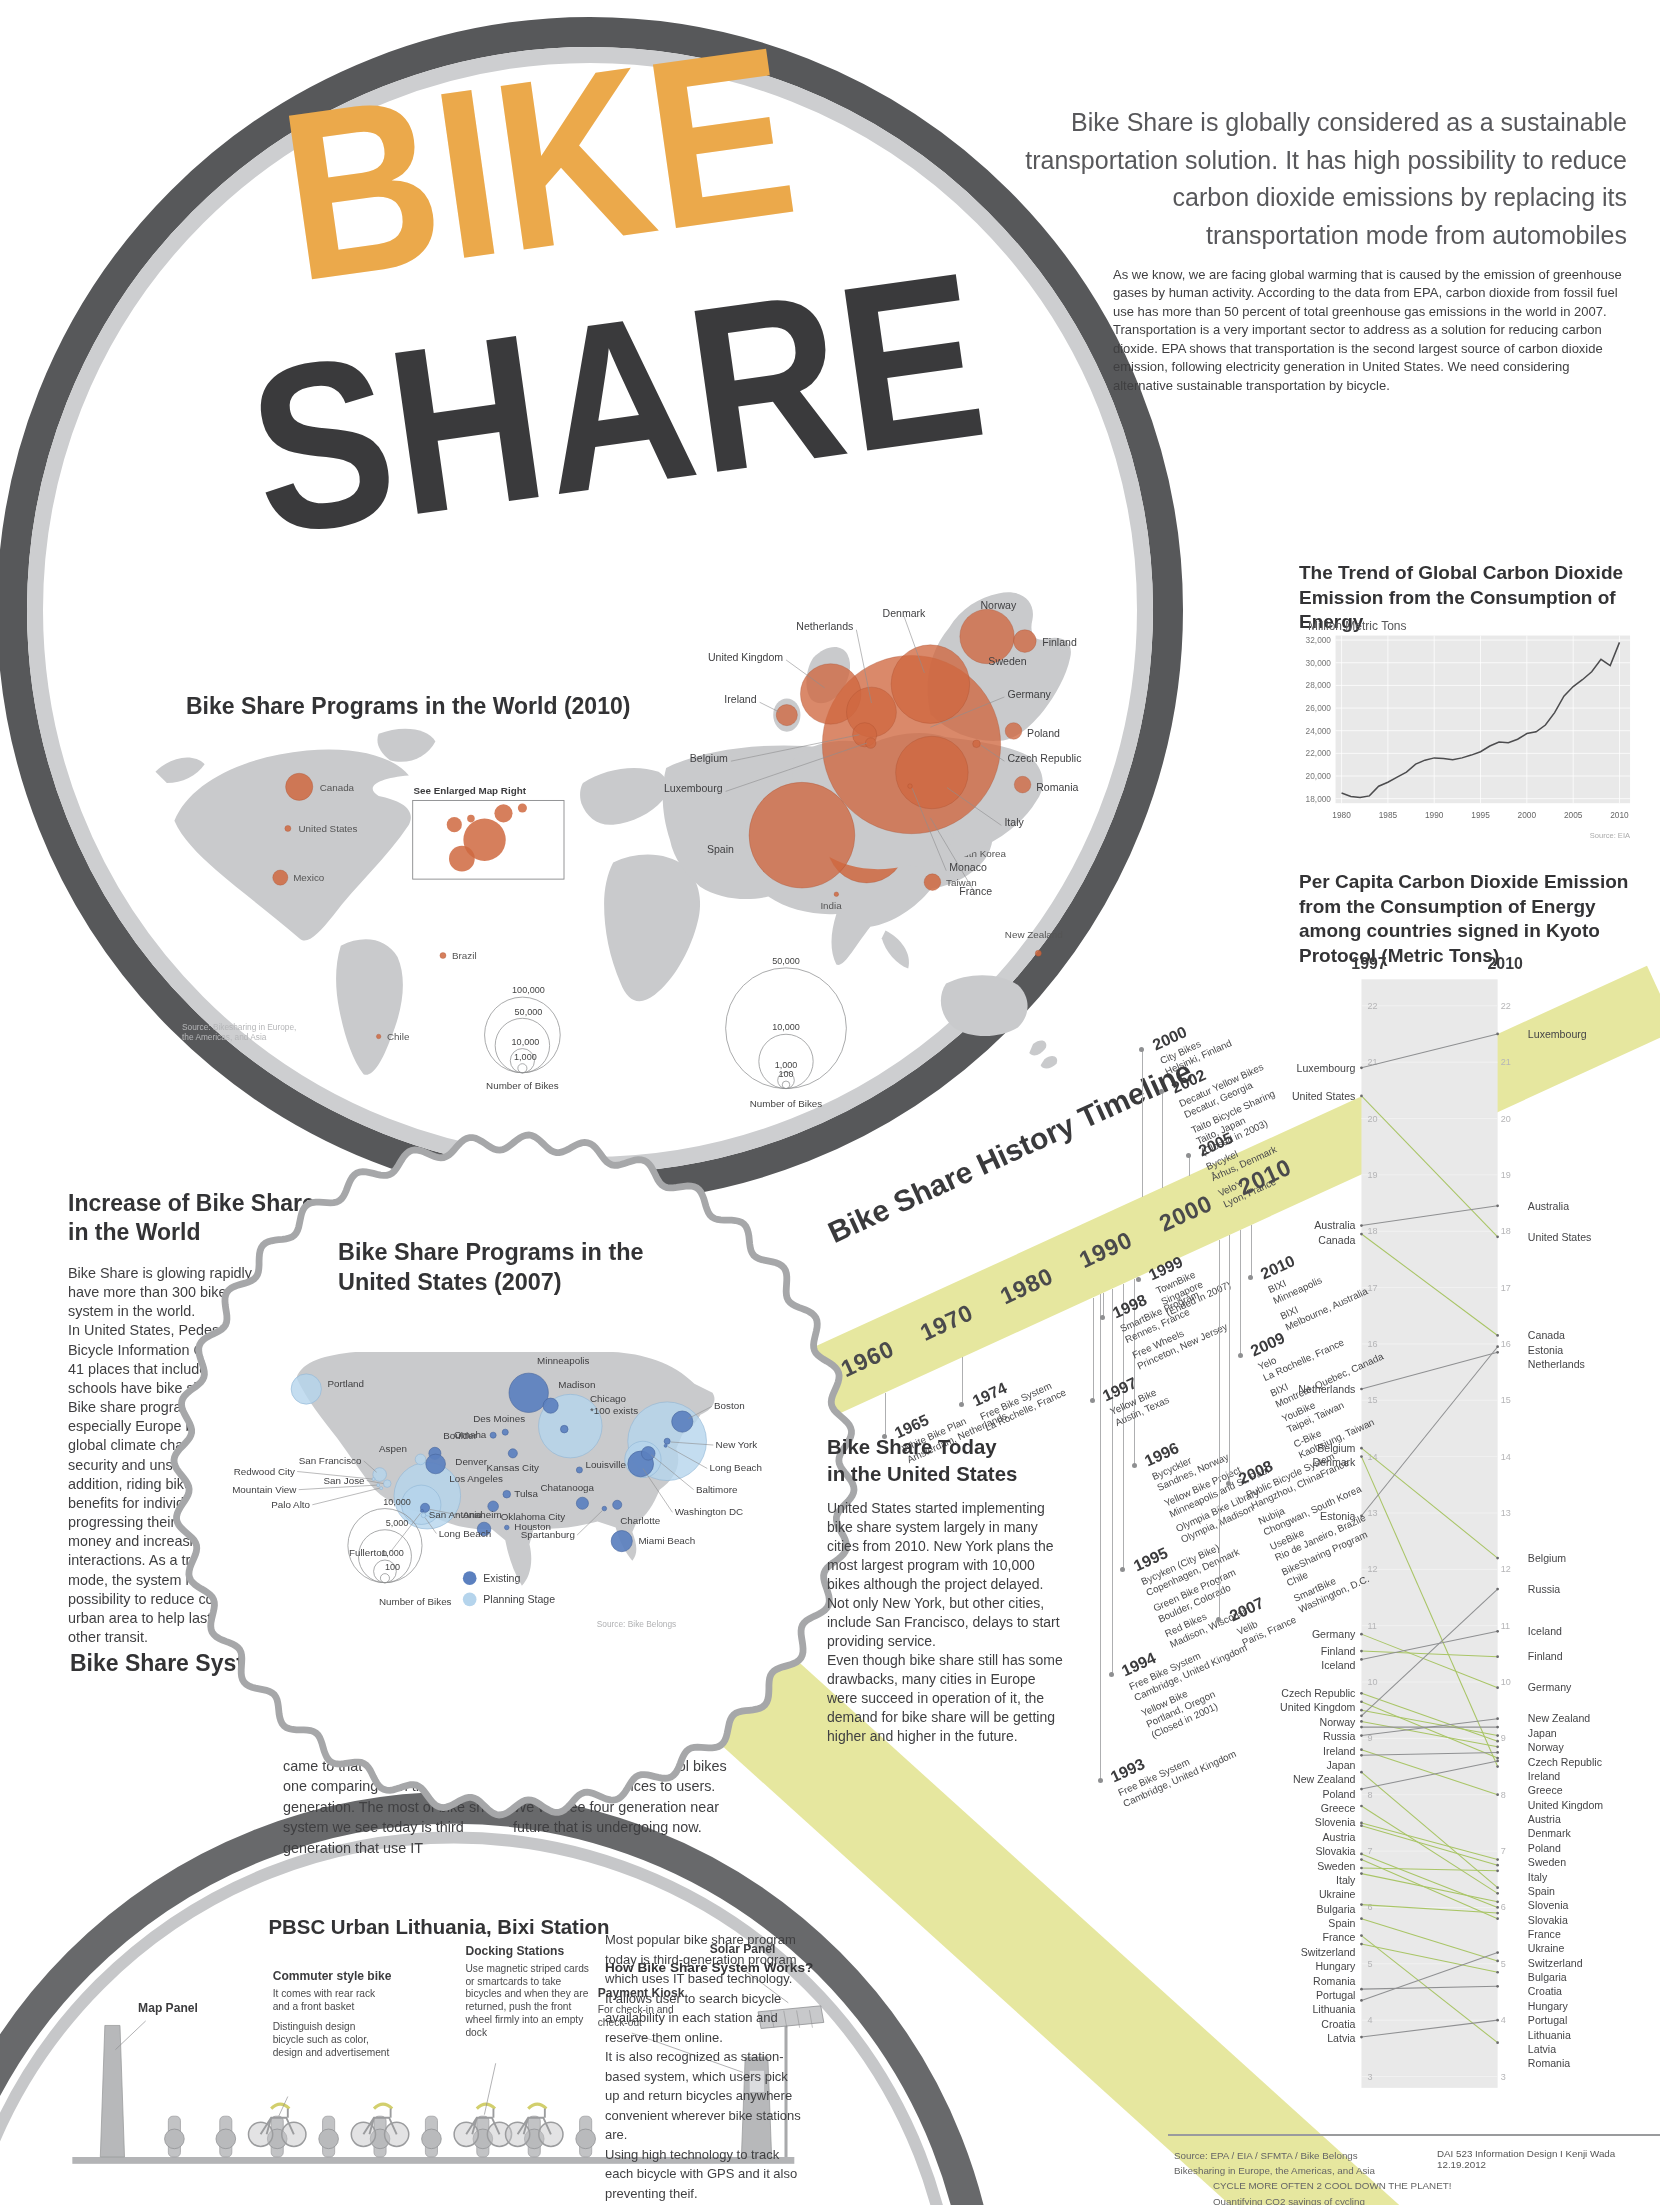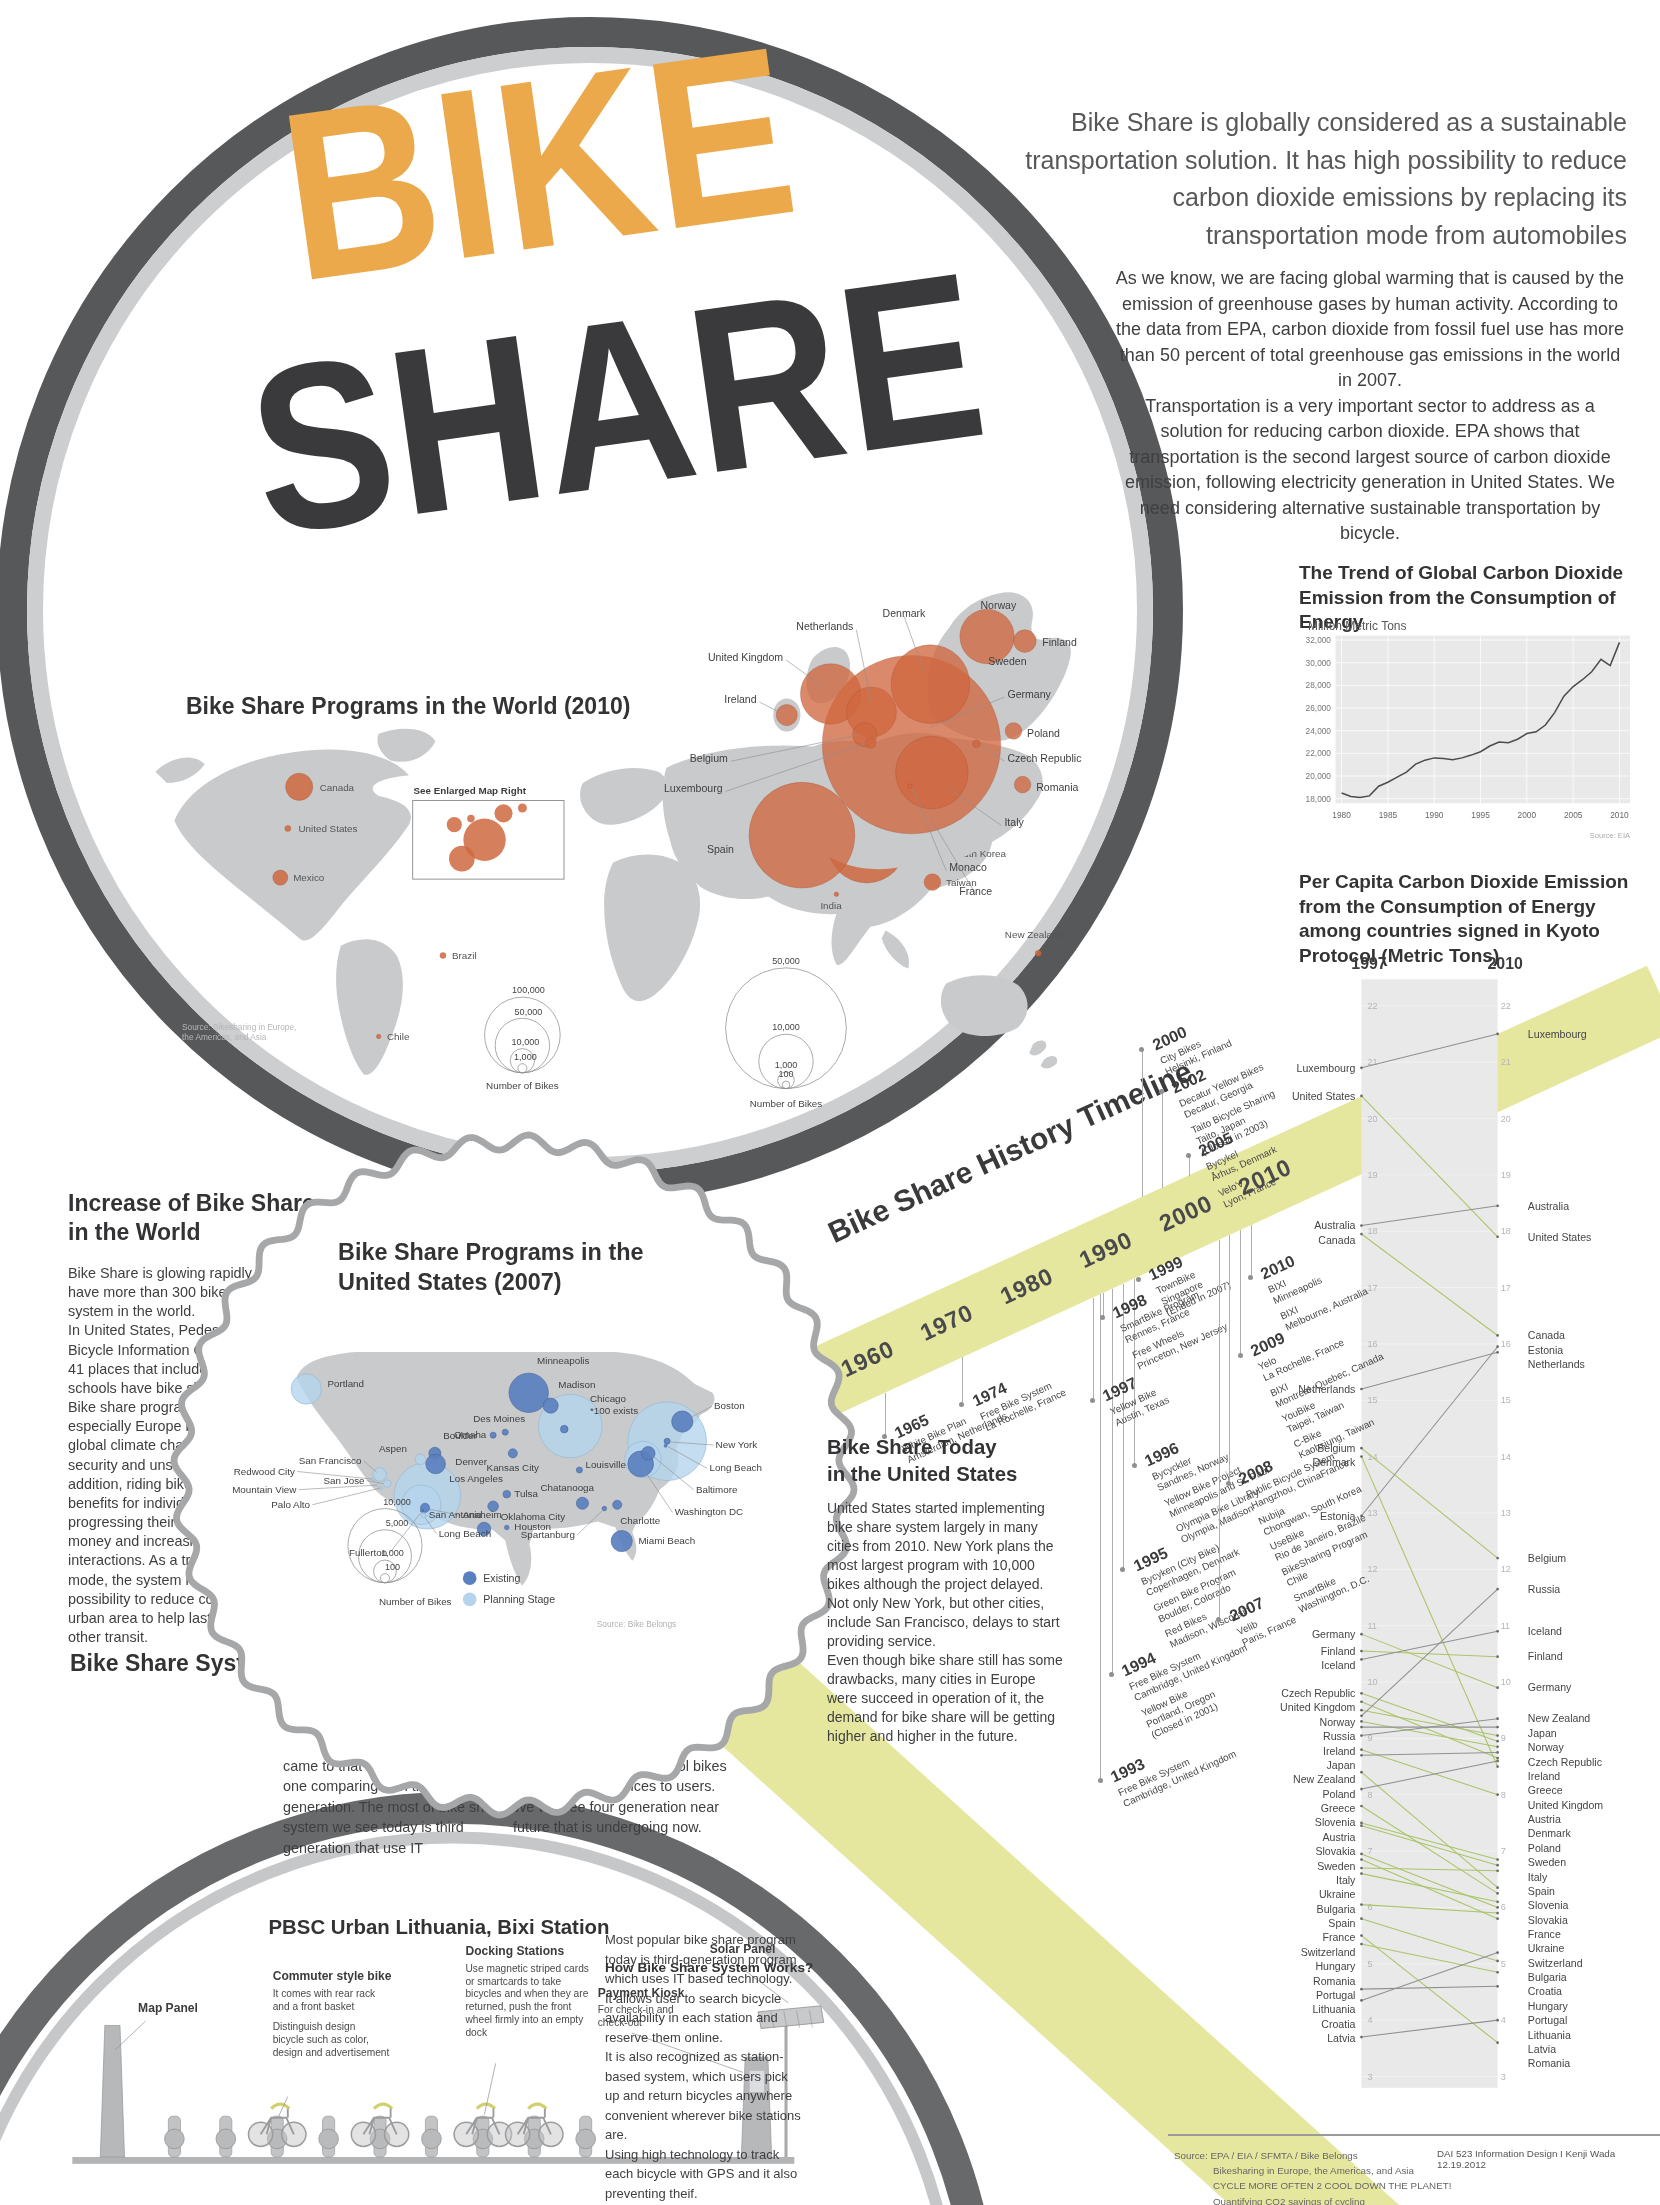--- a/index.html
+++ b/index.html
@@ -48,21 +48,21 @@
 
   <svg class="layer" style="left:-121px;top:1770px" width="1180" height="436" viewBox="0 0 1560 576">
     <circle cx="760" cy="751" r="701" fill="none" stroke="#68696b" stroke-width="42"></circle>
     <circle cx="760" cy="751" r="662" fill="none" stroke="#c6c7c9" stroke-width="16"></circle>
   </svg>
 
   <div class="bike-word" style="left:272px;top:97px;font-size:240px;color:#eba94b;transform:rotate(-8deg) scaleX(.88)">BIKE</div>
   <div class="bike-word" style="left:240px;top:354px;font-size:236px;color:#3a3a3c;transform:rotate(-8deg) scaleX(.88)">SHARE</div>
 
   <div class="abs h-big" style="left:1013px;top:104px;width:614px;font-size:25px;line-height:1.5;text-align:right">Bike Share is globally considered as a sustainable transportation solution. It has high possibility to reduce carbon dioxide emissions by replacing its transportation mode from automobiles</div>
-  <div class="abs body-text pre" style="left:1113px;top:266px;width:514px;font-size:18px;line-height:1.42;text-align:center">As we know, we are facing global warming that is caused by the emission of greenhouse gases by human activity. According to the data from EPA, carbon dioxide from fossil fuel use has more than 50 percent of total greenhouse gas emissions in the world in 2007.
+  <div class="abs body-text pre" style="left:1113px;top:266px;width:514px;font-size:13px;line-height:1.42;text-align:left">As we know, we are facing global warming that is caused by the emission of greenhouse gases by human activity. According to the data from EPA, carbon dioxide from fossil fuel use has more than 50 percent of total greenhouse gas emissions in the world in 2007.
 Transportation is a very important sector to address as a solution for reducing carbon dioxide. EPA shows that transportation is the second largest source of carbon dioxide emission, following electricity generation in United States. We need considering alternative sustainable transportation by bicycle.</div>
 
   <div class="abs sec-title" style="left:186px;top:693px;font-size:23px">Bike Share Programs in the World (2010)</div>
   <svg class="layer" id="worldSvg" style="left:129px;top:711px" width="1044" height="424" viewBox="0 0 1380 560">
       <path d="M60,145 C80,95 150,60 235,52 C300,46 350,60 370,85 C330,88 310,100 330,112 C360,118 380,130 370,150 C340,195 300,230 270,270 C250,295 235,310 225,300 C190,270 150,240 115,210 C90,188 70,168 60,145 Z" fill="#c9cacc"></path>
       <path d="M35,80 C55,60 85,55 100,70 C90,85 70,95 50,95 Z" fill="#c9cacc"></path>
       <path d="M330,30 C360,18 395,22 405,40 C395,60 370,72 345,65 C332,55 325,42 330,30 Z" fill="#c9cacc"></path>
       <path d="M280,310 C310,295 340,300 355,325 C368,355 362,395 345,435 C335,462 322,485 310,480 C295,460 285,430 278,395 C272,365 272,335 280,310 Z" fill="#c9cacc"></path>
       <path d="M640,200 C670,185 710,185 735,205 C755,225 760,255 750,285 C740,320 720,355 695,375 C675,390 660,385 650,360 C635,325 628,290 628,255 C628,235 632,215 640,200 Z" fill="#c9cacc"></path>
       <path d="M600,95 C630,75 670,70 700,80 C715,90 715,105 705,118 C690,135 665,148 640,150 C620,152 605,140 598,122 C595,112 596,102 600,95 Z" fill="#c9cacc"></path>
@@ -863,19 +863,19 @@
     </svg>
   <div class="abs sec-title" style="left:605px;top:1960px;width:212px;font-size:13.6px">How Bike Share System Works?</div>
   <div class="abs body-text pre" style="left:605px;top:1930px;width:198px;font-size:13px;line-height:1.5">Most popular bike share program today is third-generation program which uses IT based technology.
 It allows user to search bicycle availability in each station and reserve them online.
 It is also recognized as station-based system, which users pick up and return bicycles anywhere convenient wherever bike stations are.
 Using high technology to track each bicycle with GPS and it also preventing theif.</div>
 
   <div class="abs" style="left:1168px;top:2134px;width:492px;height:2.3px;background:#9a9b9d"></div>
   <div class="abs" style="left:1174px;top:2148px;font-size:9.8px;color:#666;line-height:1.55">
     <div>Source: EPA / EIA / SFMTA / Bike Belongs</div>
-    <div style="margin-left:39px">Bikesharing in Europe, the Americas, and Asia</div>
+    <div style="">Bikesharing in Europe, the Americas, and Asia</div>
     <div style="margin-left:39px">CYCLE MORE OFTEN 2 COOL DOWN THE PLANET!</div>
     <div style="margin-left:39px">Quantifying CO2 savings of cycling</div>
   </div>
   <div class="abs" style="left:1437px;top:2148px;font-size:9.8px;color:#555">DAI 523 Information Design I Kenji Wada 12.19.2012</div>
 </div>
 
 
 </body></html>

